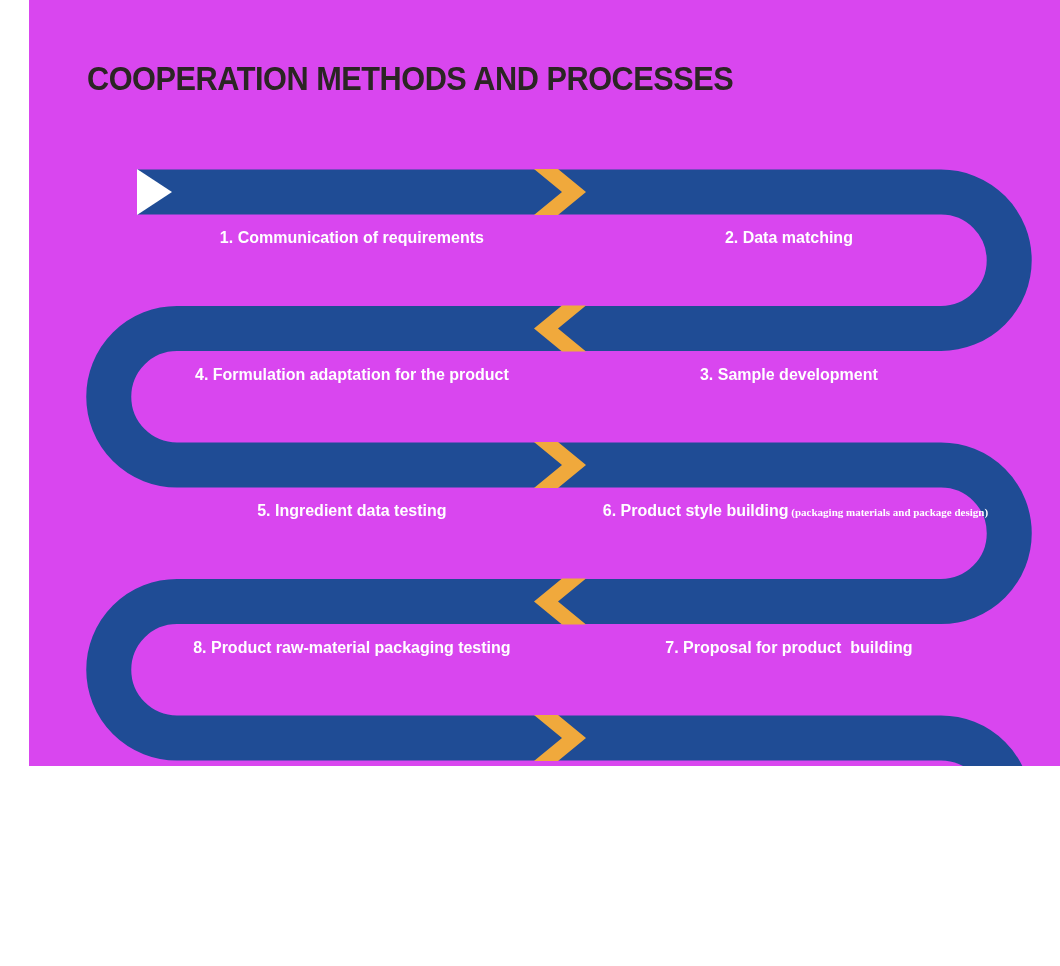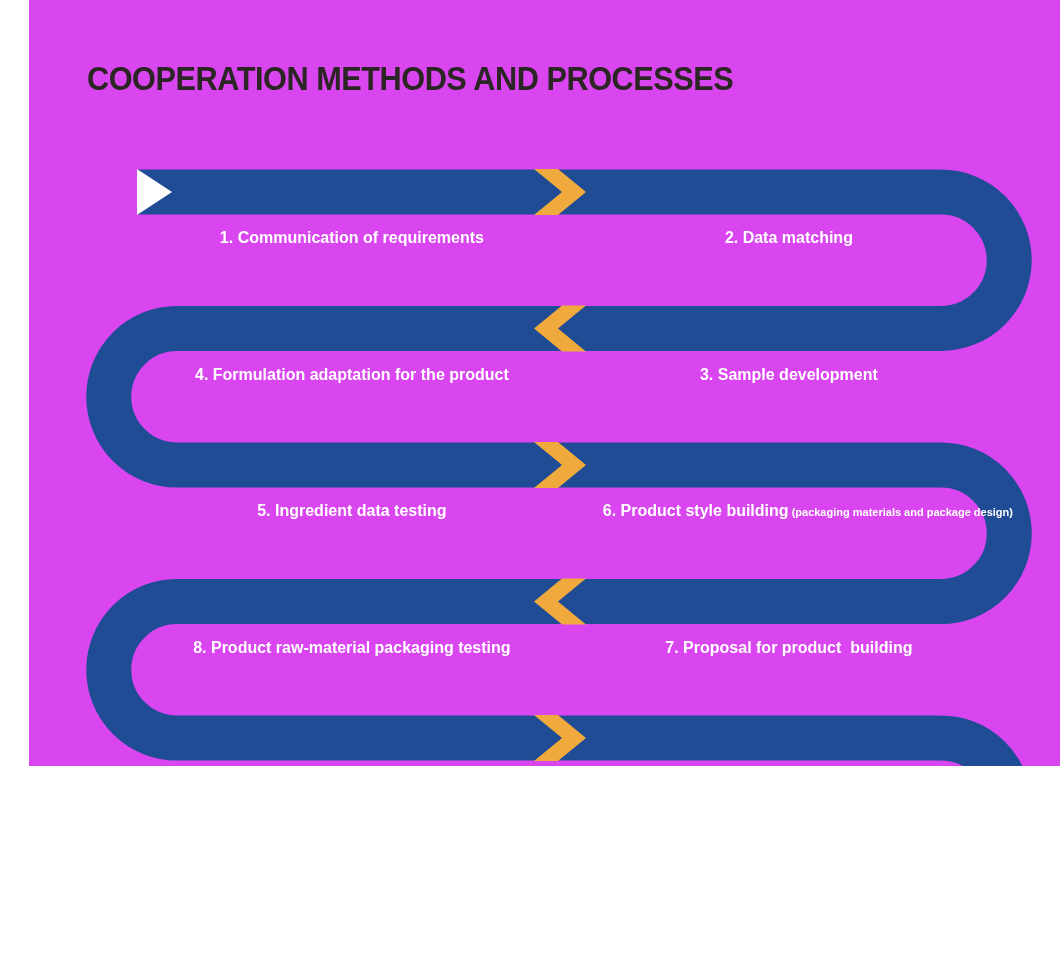--- a/index.html
+++ b/index.html
@@ -31,20 +31,21 @@
     text-align:center;
     color:#ffffff;
     font-size:16px;
     font-weight:bold;
     white-space:pre;
     z-index:2;
   }
   .step-label .note{
     font-size:11px;
     font-weight:bold;
+    font-family:Liberation Serif, serif;
   }
   .col-left{left:118px;width:392px;}
   .col-right{left:556px;width:390px;}
   .row-1{top:169px;}
   .row-2{top:305.5px;}
   .row-3{top:442px;}
   .row-4{top:578.5px;}
   .row-5{top:715px;}
   .row-6{top:851.5px;}
 </style>

